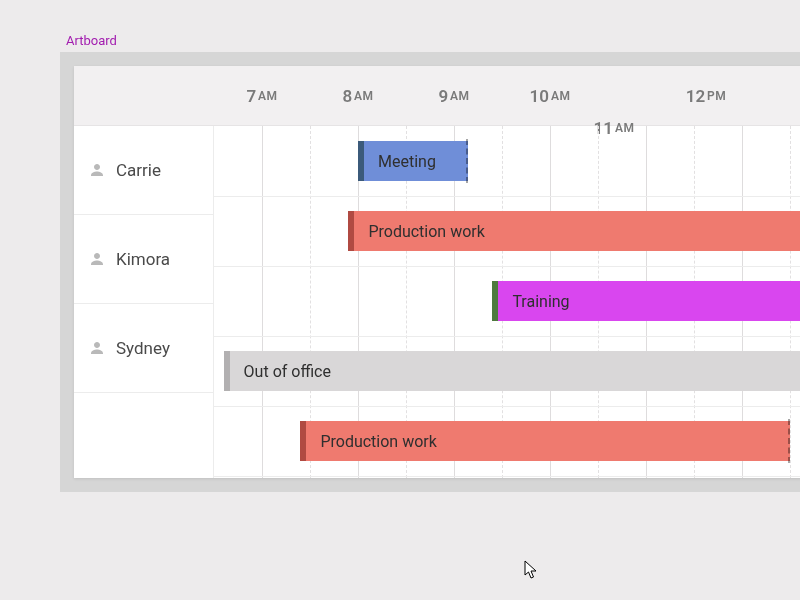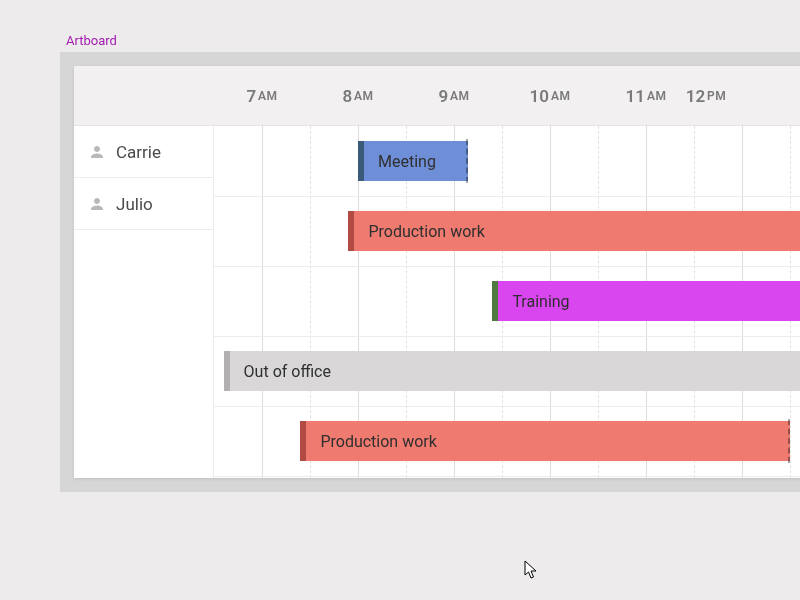--- a/index.html
+++ b/index.html
@@ -76,21 +76,21 @@
     position: absolute;
     left: 0;
     top: 0;
     bottom: 0;
     width: 140px;
     border-right: 1px solid #ececec;
     background: #fff;
     z-index: 3;
   }
   .row {
-    height: 52px;
+    height: 89px;
     border-bottom: 1px solid #ececec;
     display: flex;
     align-items: center;
     padding-left: 14px;
     gap: 10px;
   }
   .person-icon {
     width: 18px;
     height: 18px;
     fill: #b9b9b9;
@@ -180,21 +180,21 @@
           <span class="ampm">AM</span>
         </div>
         <div class="hour-label" style="left: 380px;">
           <span>9</span>
           <span class="ampm">AM</span>
         </div>
         <div class="hour-label" style="left: 476px;">
           <span>10</span>
           <span class="ampm">AM</span>
         </div>
-        <div class="hour-label" style="left: 572px;">
+        <div class="hour-label" style="left: 540px; margin-top: 32px;">
           <span>11</span>
           <span class="ampm">AM</span>
         </div>
         <div class="hour-label" style="left: 632px;">
           <span>12</span>
           <span class="ampm">PM</span>
         </div>
       </div>
 
     <div class="grid">
@@ -202,21 +202,27 @@
           <div class="row">
             <svg viewBox="0 0 24 24" class="person-icon">
               <path d="M12 12c2.2 0 4-1.8 4-4s-1.8-4-4-4-4 1.8-4 4 1.8 4 4 4zm0 2c-3.3 0-8 1.7-8 5v1h16v-1c0-3.3-4.7-5-8-5z"></path>
             </svg>
             <span class="person-name">Carrie</span>
           </div>
           <div class="row">
             <svg viewBox="0 0 24 24" class="person-icon">
               <path d="M12 12c2.2 0 4-1.8 4-4s-1.8-4-4-4-4 1.8-4 4 1.8 4 4 4zm0 2c-3.3 0-8 1.7-8 5v1h16v-1c0-3.3-4.7-5-8-5z"></path>
             </svg>
-            <span class="person-name">Julio</span>
+            <span class="person-name">Kimora</span>
+          </div>
+          <div class="row">
+            <svg viewBox="0 0 24 24" class="person-icon">
+              <path d="M12 12c2.2 0 4-1.8 4-4s-1.8-4-4-4-4 1.8-4 4 1.8 4 4 4zm0 2c-3.3 0-8 1.7-8 5v1h16v-1c0-3.3-4.7-5-8-5z"></path>
+            </svg>
+            <span class="person-name">Sydney</span>
           </div>
         </div>
       <div class="timeline-body">
         <div class="gridlines">
             <div class="gl solid" style="left: 48px;"></div>
             <div class="gl" style="left: 96px;"></div>
             <div class="gl solid" style="left: 144px;"></div>
             <div class="gl" style="left: 192px;"></div>
             <div class="gl solid" style="left: 240px;"></div>
             <div class="gl" style="left: 288px;"></div>

